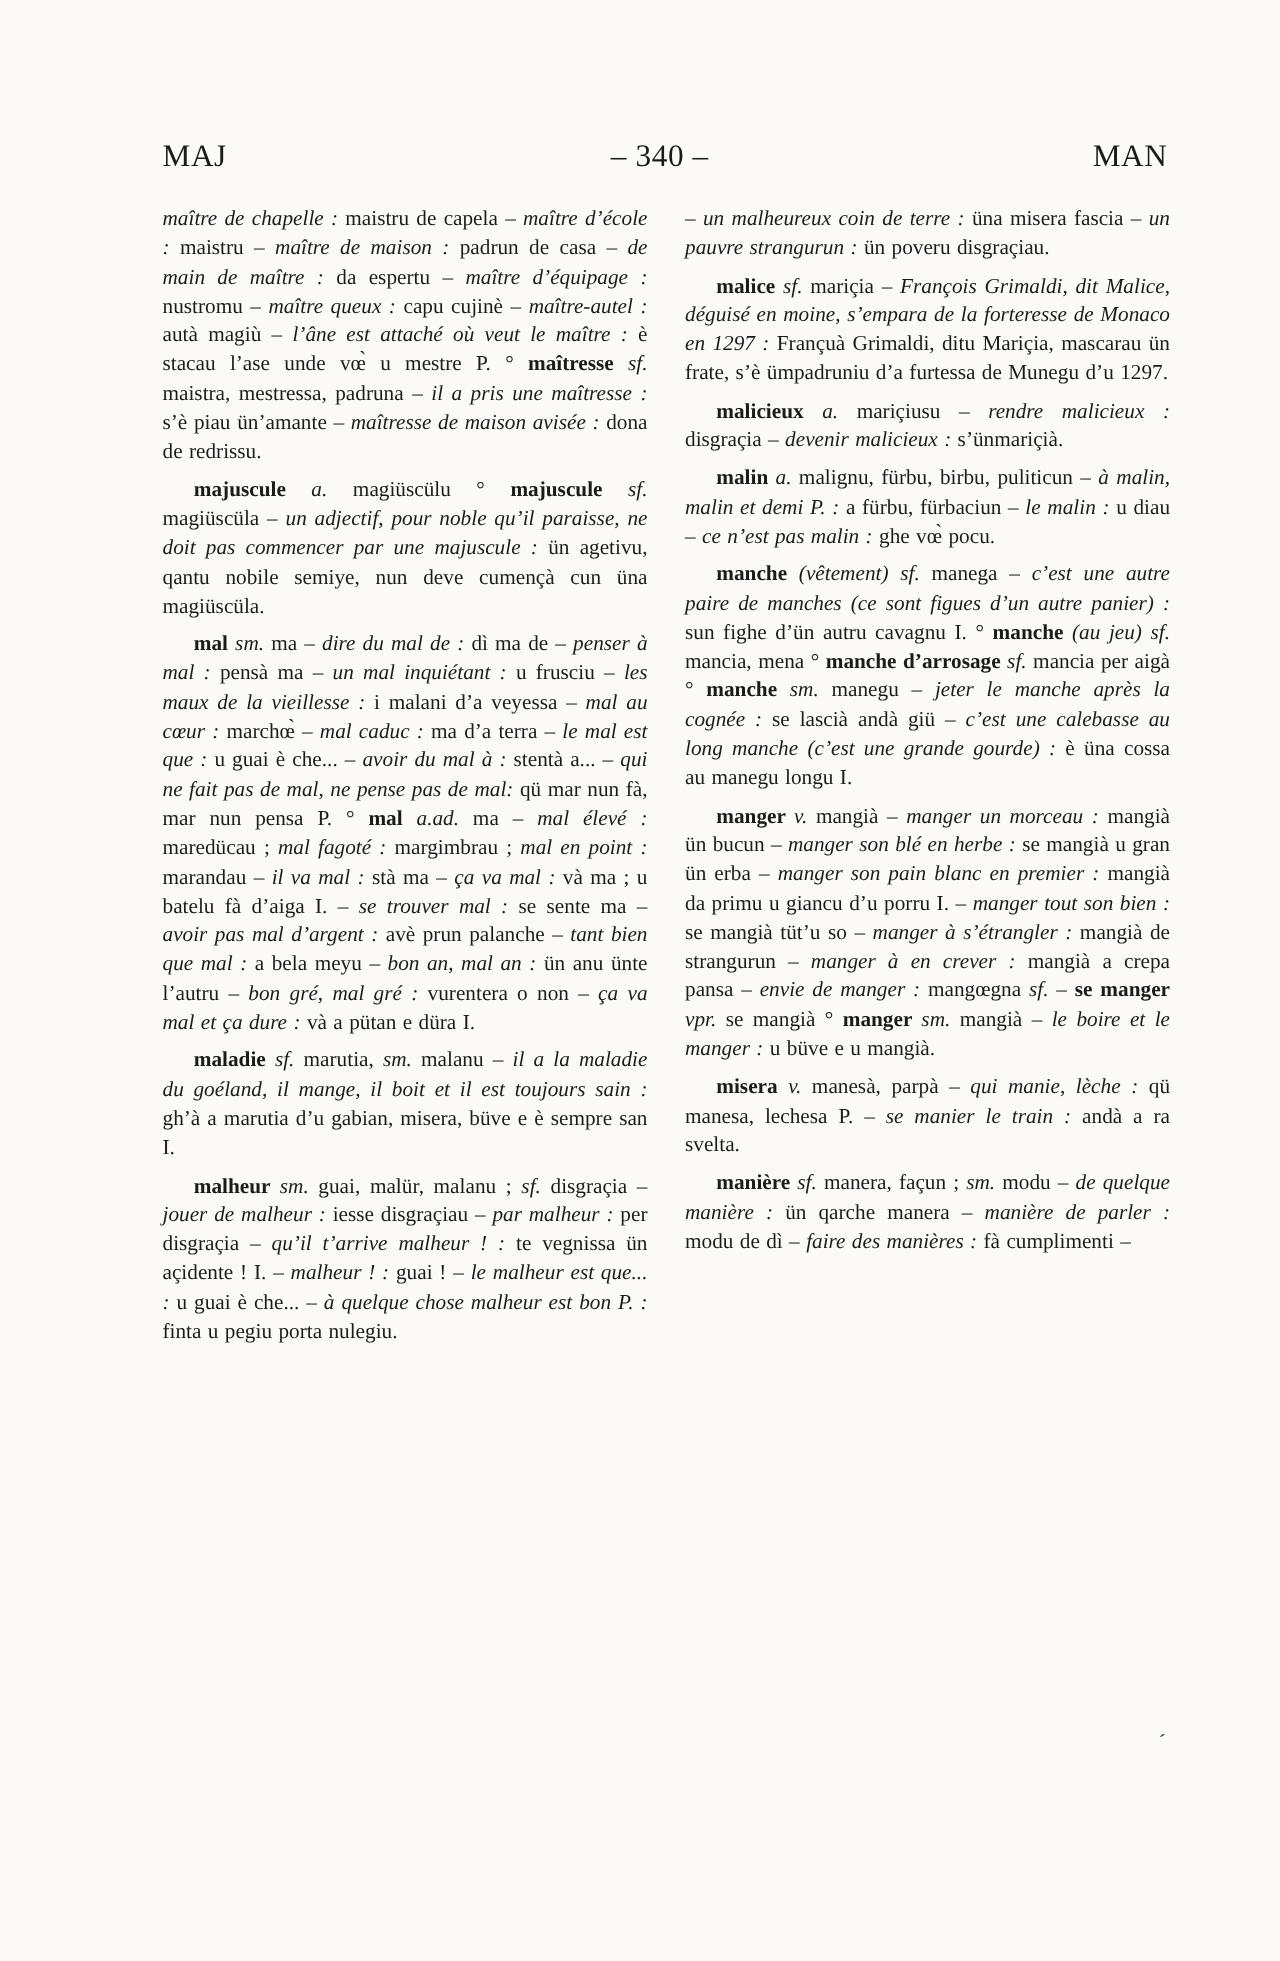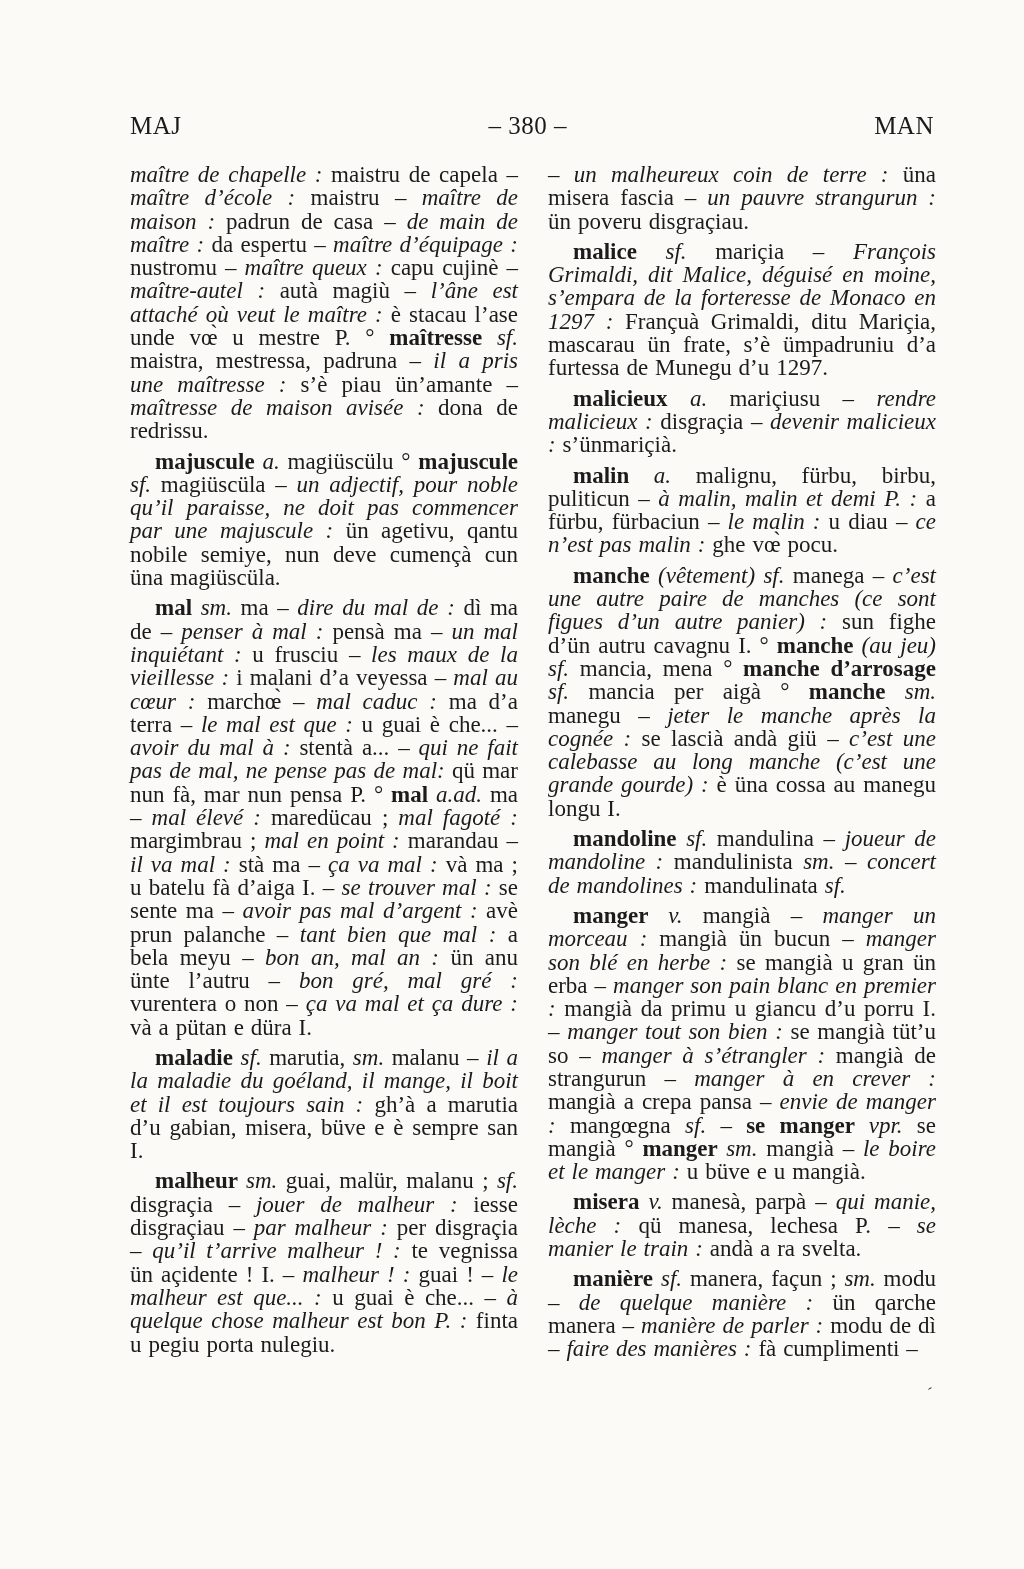--- a/index.html
+++ b/index.html
@@ -34,21 +34,21 @@
     position: absolute;
     left: 130px;
     top: 163px;
     width: 806px;
     display: flex;
     gap: 30px;
   }
   .col {
     width: 388px;
     text-align: justify;
-    font-size: 23px;
+    font-size: 17px;
     line-height: 23.3px;
     word-spacing: 0.05em;
     hyphens: auto;
     -webkit-hyphens: auto;
   }
   .entry {
     margin: 0 0 7px 0;
   }
   .entry.indent {
     text-indent: 25px;
@@ -64,39 +64,38 @@
     color: #3a3a3a;
     transform: rotate(10deg);
   }
 </style>
 </head>
 <body>
 
 <div class="page" style="background: rgb(251, 250, 247); color: rgb(27, 27, 27);">
   <div class="running-header">
     <span class="hdr">MAJ</span>
-    <span class="hdr">– 380 –</span>
+    <span class="hdr">– 340 –</span>
     <span class="hdr">MAN</span>
   </div>
 
   <div class="columns">
     <div class="col">
         <p class="entry"><span class="s-i">maître de chapelle : </span><span class="s-r">maistru de capela – </span><span class="s-i">maître d’école : </span><span class="s-r">maistru – </span><span class="s-i">maître de maison : </span><span class="s-r">padrun de casa – </span><span class="s-i">de main de maître : </span><span class="s-r">da espertu – </span><span class="s-i">maître d’équipage : </span><span class="s-r">nustromu – </span><span class="s-i">maître queux : </span><span class="s-r">capu cujinè – </span><span class="s-i">maître-autel : </span><span class="s-r">autà magiù – </span><span class="s-i">l’âne est attaché où veut le maître : </span><span class="s-r">è stacau l’ase unde vœ̀ u mestre P. ° </span><span class="s-b">maîtresse </span><span class="s-i">sf. </span><span class="s-r">maistra, mestressa, padruna – </span><span class="s-i">il a pris une maîtresse : </span><span class="s-r">s’è piau ün’amante – </span><span class="s-i">maîtresse de maison avisée : </span><span class="s-r">dona de redrissu.</span></p>
         <p class="entry indent"><span class="s-b">majuscule </span><span class="s-i">a. </span><span class="s-r">magiüscülu ° </span><span class="s-b">majuscule </span><span class="s-i">sf. </span><span class="s-r">magiüscüla – </span><span class="s-i">un adjectif, pour noble qu’il paraisse, ne doit pas commencer par une majuscule : </span><span class="s-r">ün agetivu, qantu nobile semiye, nun deve cumençà cun üna magiüscüla.</span></p>
         <p class="entry indent"><span class="s-b">mal </span><span class="s-i">sm. </span><span class="s-r">ma – </span><span class="s-i">dire du mal de : </span><span class="s-r">dì ma de – </span><span class="s-i">penser à mal : </span><span class="s-r">pensà ma – </span><span class="s-i">un mal inquiétant : </span><span class="s-r">u frusciu – </span><span class="s-i">les maux de la vieillesse : </span><span class="s-r">i malani d’a veyessa – </span><span class="s-i">mal au cœur : </span><span class="s-r">marchœ̀ – </span><span class="s-i">mal caduc : </span><span class="s-r">ma d’a terra – </span><span class="s-i">le mal est que : </span><span class="s-r">u guai è che... – </span><span class="s-i">avoir du mal à : </span><span class="s-r">stentà a... – </span><span class="s-i">qui ne fait pas de mal, ne pense pas de mal: </span><span class="s-r">qü mar nun fà, mar nun pensa P. ° </span><span class="s-b">mal </span><span class="s-i">a.ad. </span><span class="s-r">ma – </span><span class="s-i">mal élevé : </span><span class="s-r">maredücau ; </span><span class="s-i">mal fagoté : </span><span class="s-r">margimbrau ; </span><span class="s-i">mal en point : </span><span class="s-r">marandau – </span><span class="s-i">il va mal : </span><span class="s-r">stà ma – </span><span class="s-i">ça va mal : </span><span class="s-r">và ma ; u batelu fà d’aiga I. – </span><span class="s-i">se trouver mal : </span><span class="s-r">se sente ma – </span><span class="s-i">avoir pas mal d’argent : </span><span class="s-r">avè prun palanche – </span><span class="s-i">tant bien que mal : </span><span class="s-r">a bela meyu – </span><span class="s-i">bon an, mal an : </span><span class="s-r">ün anu ünte l’autru – </span><span class="s-i">bon gré, mal gré : </span><span class="s-r">vurentera o non – </span><span class="s-i">ça va mal et ça dure : </span><span class="s-r">và a pütan e düra I.</span></p>
         <p class="entry indent"><span class="s-b">maladie </span><span class="s-i">sf. </span><span class="s-r">marutia, </span><span class="s-i">sm. </span><span class="s-r">malanu – </span><span class="s-i">il a la maladie du goéland, il mange, il boit et il est toujours sain : </span><span class="s-r">gh’à a marutia d’u gabian, misera, büve e è sempre san I.</span></p>
         <p class="entry indent"><span class="s-b">malheur </span><span class="s-i">sm. </span><span class="s-r">guai, malür, malanu ; </span><span class="s-i">sf. </span><span class="s-r">disgraçia – </span><span class="s-i">jouer de malheur : </span><span class="s-r">iesse disgraçiau – </span><span class="s-i">par malheur : </span><span class="s-r">per disgraçia – </span><span class="s-i">qu’il t’arrive malheur ! : </span><span class="s-r">te vegnissa ün açidente ! I. – </span><span class="s-i">malheur ! : </span><span class="s-r">guai ! – </span><span class="s-i">le malheur est que... : </span><span class="s-r">u guai è che... – </span><span class="s-i">à quelque chose malheur est bon P. : </span><span class="s-r">finta u pegiu porta nulegiu.</span></p>
       </div>
     <div class="col">
         <p class="entry"><span class="s-r">– </span><span class="s-i">un malheureux coin de terre : </span><span class="s-r">üna misera fascia – </span><span class="s-i">un pauvre strangurun : </span><span class="s-r">ün poveru disgraçiau.</span></p>
         <p class="entry indent"><span class="s-b">malice </span><span class="s-i">sf. </span><span class="s-r">mariçia – </span><span class="s-i">François Grimaldi, dit Malice, déguisé en moine, s’empara de la forteresse de Monaco en 1297 : </span><span class="s-r">Françuà Grimaldi, ditu Mariçia, mascarau ün frate, s’è ümpadruniu d’a furtessa de Munegu d’u 1297.</span></p>
         <p class="entry indent"><span class="s-b">malicieux </span><span class="s-i">a. </span><span class="s-r">mariçiusu – </span><span class="s-i">rendre malicieux : </span><span class="s-r">disgraçia – </span><span class="s-i">devenir malicieux : </span><span class="s-r">s’ünmariçià.</span></p>
         <p class="entry indent"><span class="s-b">malin </span><span class="s-i">a. </span><span class="s-r">malignu, fürbu, birbu, puliticun – </span><span class="s-i">à malin, malin et demi P. : </span><span class="s-r">a fürbu, fürbaciun – </span><span class="s-i">le malin : </span><span class="s-r">u diau – </span><span class="s-i">ce n’est pas malin : </span><span class="s-r">ghe vœ̀ pocu.</span></p>
         <p class="entry indent"><span class="s-b">manche </span><span class="s-i">(vêtement) sf. </span><span class="s-r">manega – </span><span class="s-i">c’est une autre paire de manches (ce sont figues d’un autre panier) : </span><span class="s-r">sun fighe d’ün autru cavagnu I. ° </span><span class="s-b">manche </span><span class="s-i">(au jeu) sf. </span><span class="s-r">mancia, mena ° </span><span class="s-b">manche d’arrosage </span><span class="s-i">sf. </span><span class="s-r">mancia per aigà ° </span><span class="s-b">manche </span><span class="s-i">sm. </span><span class="s-r">manegu – </span><span class="s-i">jeter le manche après la cognée : </span><span class="s-r">se lascià andà giü – </span><span class="s-i">c’est une calebasse au long manche (c’est une grande gourde) : </span><span class="s-r">è üna cossa au manegu longu I.</span></p>
-        <p class="entry indent"><span class="s-b">mandoline </span><span class="s-i">sf. </span><span class="s-r">mandulina – </span><span class="s-i">joueur de mandoline : </span><span class="s-r">mandulinista </span><span class="s-i">sm. </span><span class="s-r">– </span><span class="s-i">concert de mandolines : </span><span class="s-r">mandulinata </span><span class="s-i">sf.</span></p>
         <p class="entry indent"><span class="s-b">manger </span><span class="s-i">v. </span><span class="s-r">mangià – </span><span class="s-i">manger un morceau : </span><span class="s-r">mangià ün bucun – </span><span class="s-i">manger son blé en herbe : </span><span class="s-r">se mangià u gran ün erba – </span><span class="s-i">manger son pain blanc en premier : </span><span class="s-r">mangià da primu u giancu d’u porru I. – </span><span class="s-i">manger tout son bien : </span><span class="s-r">se mangià tüt’u so – </span><span class="s-i">manger à s’étrangler : </span><span class="s-r">mangià de strangurun – </span><span class="s-i">manger à en crever : </span><span class="s-r">mangià a crepa pansa – </span><span class="s-i">envie de manger : </span><span class="s-r">mangœgna </span><span class="s-i">sf. </span><span class="s-r">– </span><span class="s-b">se manger </span><span class="s-i">vpr. </span><span class="s-r">se mangià ° </span><span class="s-b">manger </span><span class="s-i">sm. </span><span class="s-r">mangià – </span><span class="s-i">le boire et le manger : </span><span class="s-r">u büve e u mangià.</span></p>
         <p class="entry indent"><span class="s-b">misera </span><span class="s-i">v. </span><span class="s-r">manesà, parpà – </span><span class="s-i">qui manie, lèche : </span><span class="s-r">qü manesa, lechesa P. – </span><span class="s-i">se manier le train : </span><span class="s-r">andà a ra svelta.</span></p>
         <p class="entry indent"><span class="s-b">manière </span><span class="s-i">sf. </span><span class="s-r">manera, façun ; </span><span class="s-i">sm. </span><span class="s-r">modu – </span><span class="s-i">de quelque manière : </span><span class="s-r">ün qarche manera – </span><span class="s-i">manière de parler : </span><span class="s-r">modu de dì – </span><span class="s-i">faire des manières : </span><span class="s-r">fà cumplimenti –</span></p>
       </div>
   </div>
 
   <span class="scan-artifact">´</span>
 </div>
 
 </body></html>

